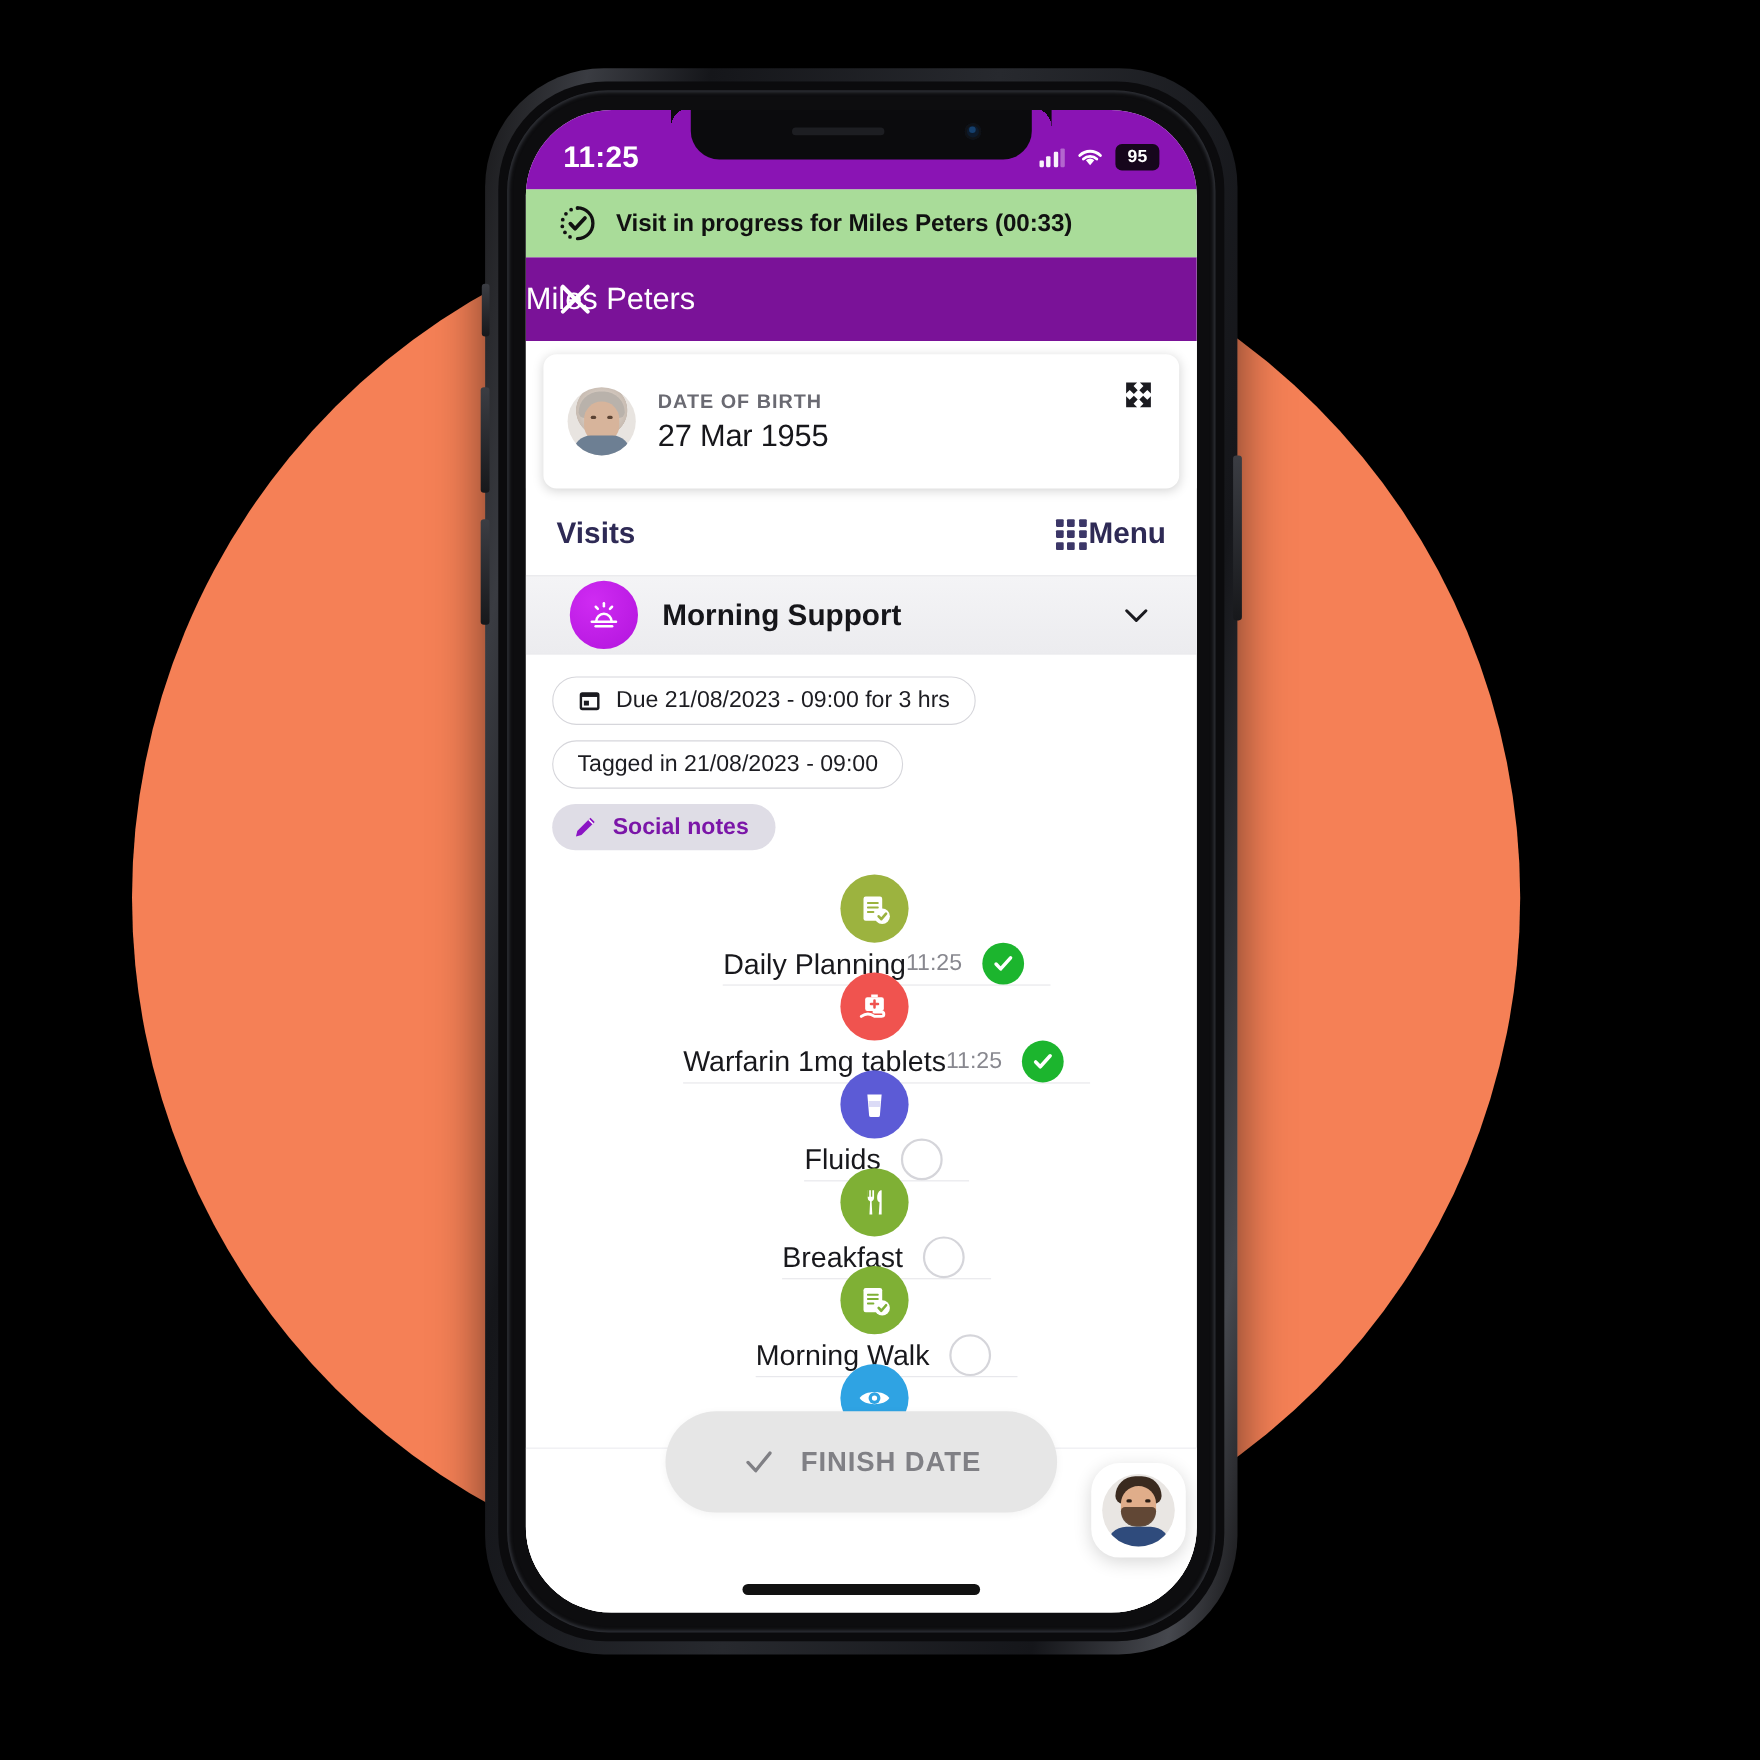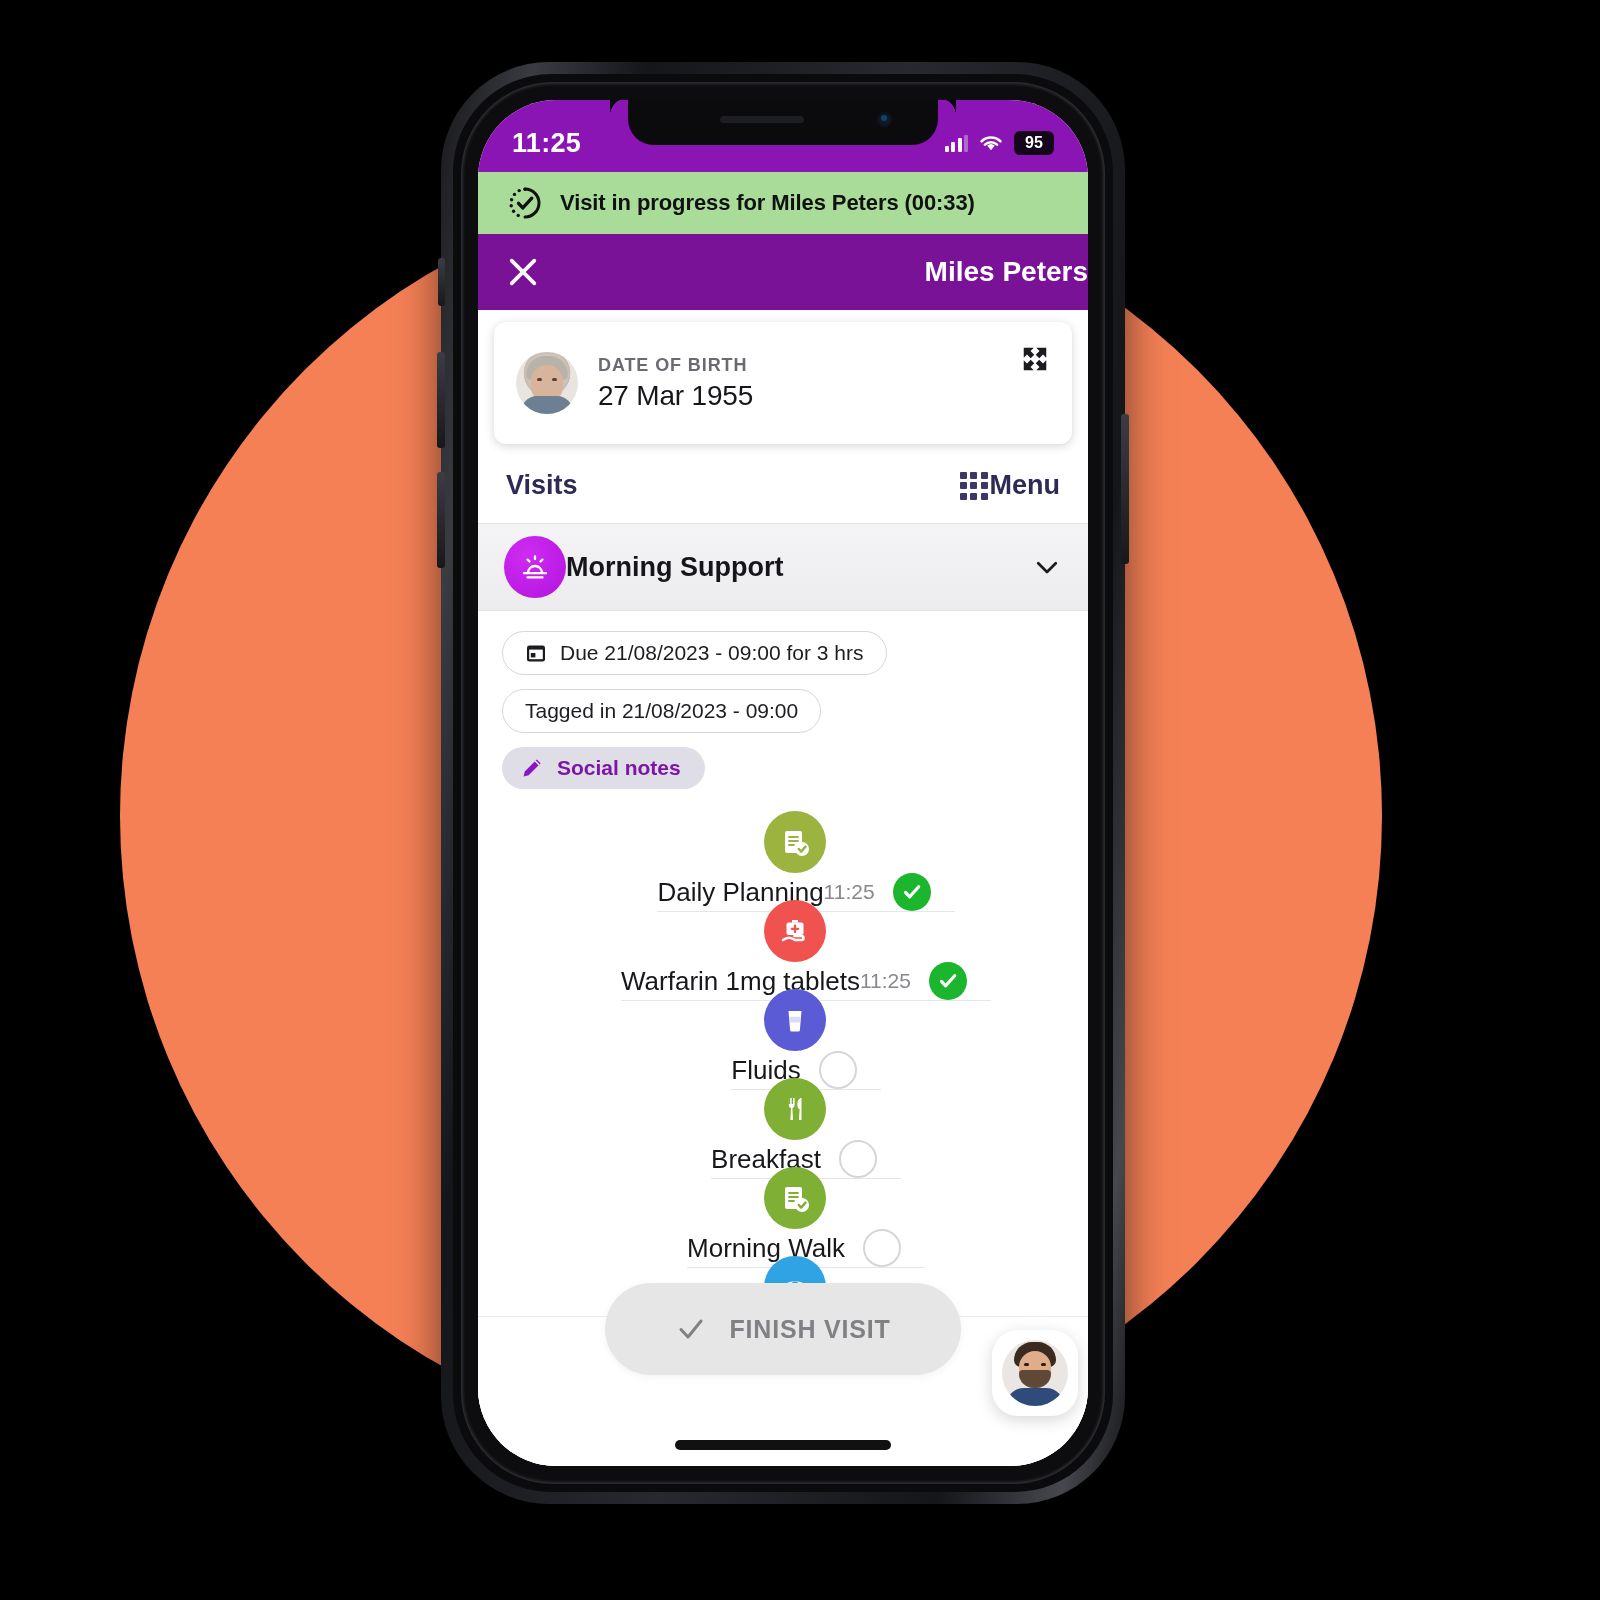--- a/index.html
+++ b/index.html
@@ -106,22 +106,22 @@
   }
   .banner-text { font-size: 22px; font-weight: 700; letter-spacing: -.1px; }
 
   
   .appbar {
     height: 76px; background: #7A1298; position: relative;
     display: flex; align-items: center; padding: 0 28px;
   }
   .appbar .close { width: 34px; height: 34px; cursor: pointer; }
   .appbar .title {
-    position: absolute; left: 0; right: 0; text-align: right;
-    color: #fff; font-size: 28px; font-weight: 700; pointer-events: none;
+    position: absolute; left: 0; right: 0; text-align: left;
+    color: #fff; font-size: 28px; font-weight: 400; pointer-events: none;
   }
 
   
   .content { position: relative; background: #fff; height: 1156px; }
 
   .patient-card-wrap { background: #fff; padding: 12px 16px 0 16px; }
   .patient-card {
     background: #fff; border-radius: 12px; height: 122px;
     box-shadow: 0 2px 10px rgba(0,0,0,.17);
     display: flex; align-items: center; padding: 0 22px; gap: 20px;
@@ -149,24 +149,24 @@
     display: flex; align-items: flex-end; justify-content: space-between;
     padding: 26px 28px 22px 28px;
   }
   .visits-title { font-size: 27px; font-weight: 700; color: #2E2A55; }
   .menu-btn { display: flex; align-items: center; gap: 2px; cursor: pointer; }
   .menu-grid { display: grid; grid-template-columns: repeat(3, 7px); grid-gap: 3.5px; }
   .menu-grid i { display:block; width: 7px; height: 7px; background: #3C3768; border-radius:1px; }
   .menu-label { font-size: 27px; font-weight: 700; color: #2E2A55; }
 
   .visit-header {
-    display: flex; align-items: center; 
+    display: flex; align-items: center; gap: 22px;
     background: linear-gradient(180deg,#F4F4F6,#ECECEF);
     border-top: 1px solid #e3e3e7; border-bottom: 1px solid #e3e3e7;
-    padding: 14px 26px; height: 88px; cursor: pointer;
+    padding: 14px 40px; height: 72px; cursor: pointer;
   }
   .visit-icon {
     width: 62px; height: 62px; border-radius: 50%; flex: 0 0 62px;
     background: radial-gradient(circle at 35% 30%, #CF2BF2, #B214DD);
     display:flex; align-items:center; justify-content:center;
   }
   .visit-name { font-size: 27px; font-weight: 700; color: #16161a; flex: 1; }
   .chevron { width: 30px; height: 30px; }
 
   .chips { padding: 20px 24px 2px 24px; }
@@ -505,21 +505,21 @@
             </span>
           </div>
 
         </div>
 
         <div class="bottom-bar">
           <div class="finish-btn">
             <svg width="32" height="32" viewBox="0 0 32 32">
               <path d="M6 16.5 l7 7.5 l13-16" stroke="#808085" stroke-width="3" fill="none" stroke-linecap="round" stroke-linejoin="round"></path>
             </svg>
-            <span>FINISH VISIT</span>
+            <span>FINISH DATE</span>
           </div>
           <div class="fab">
             <div class="fab-avatar">
               <div class="f-hair"></div>
                 <div class="f-face"></div>
                 <div class="f-beard"></div>
               <div class="f-eyeL"></div>
                 <div class="f-eyeR"></div>
                 <div class="f-body"></div>
             </div>

